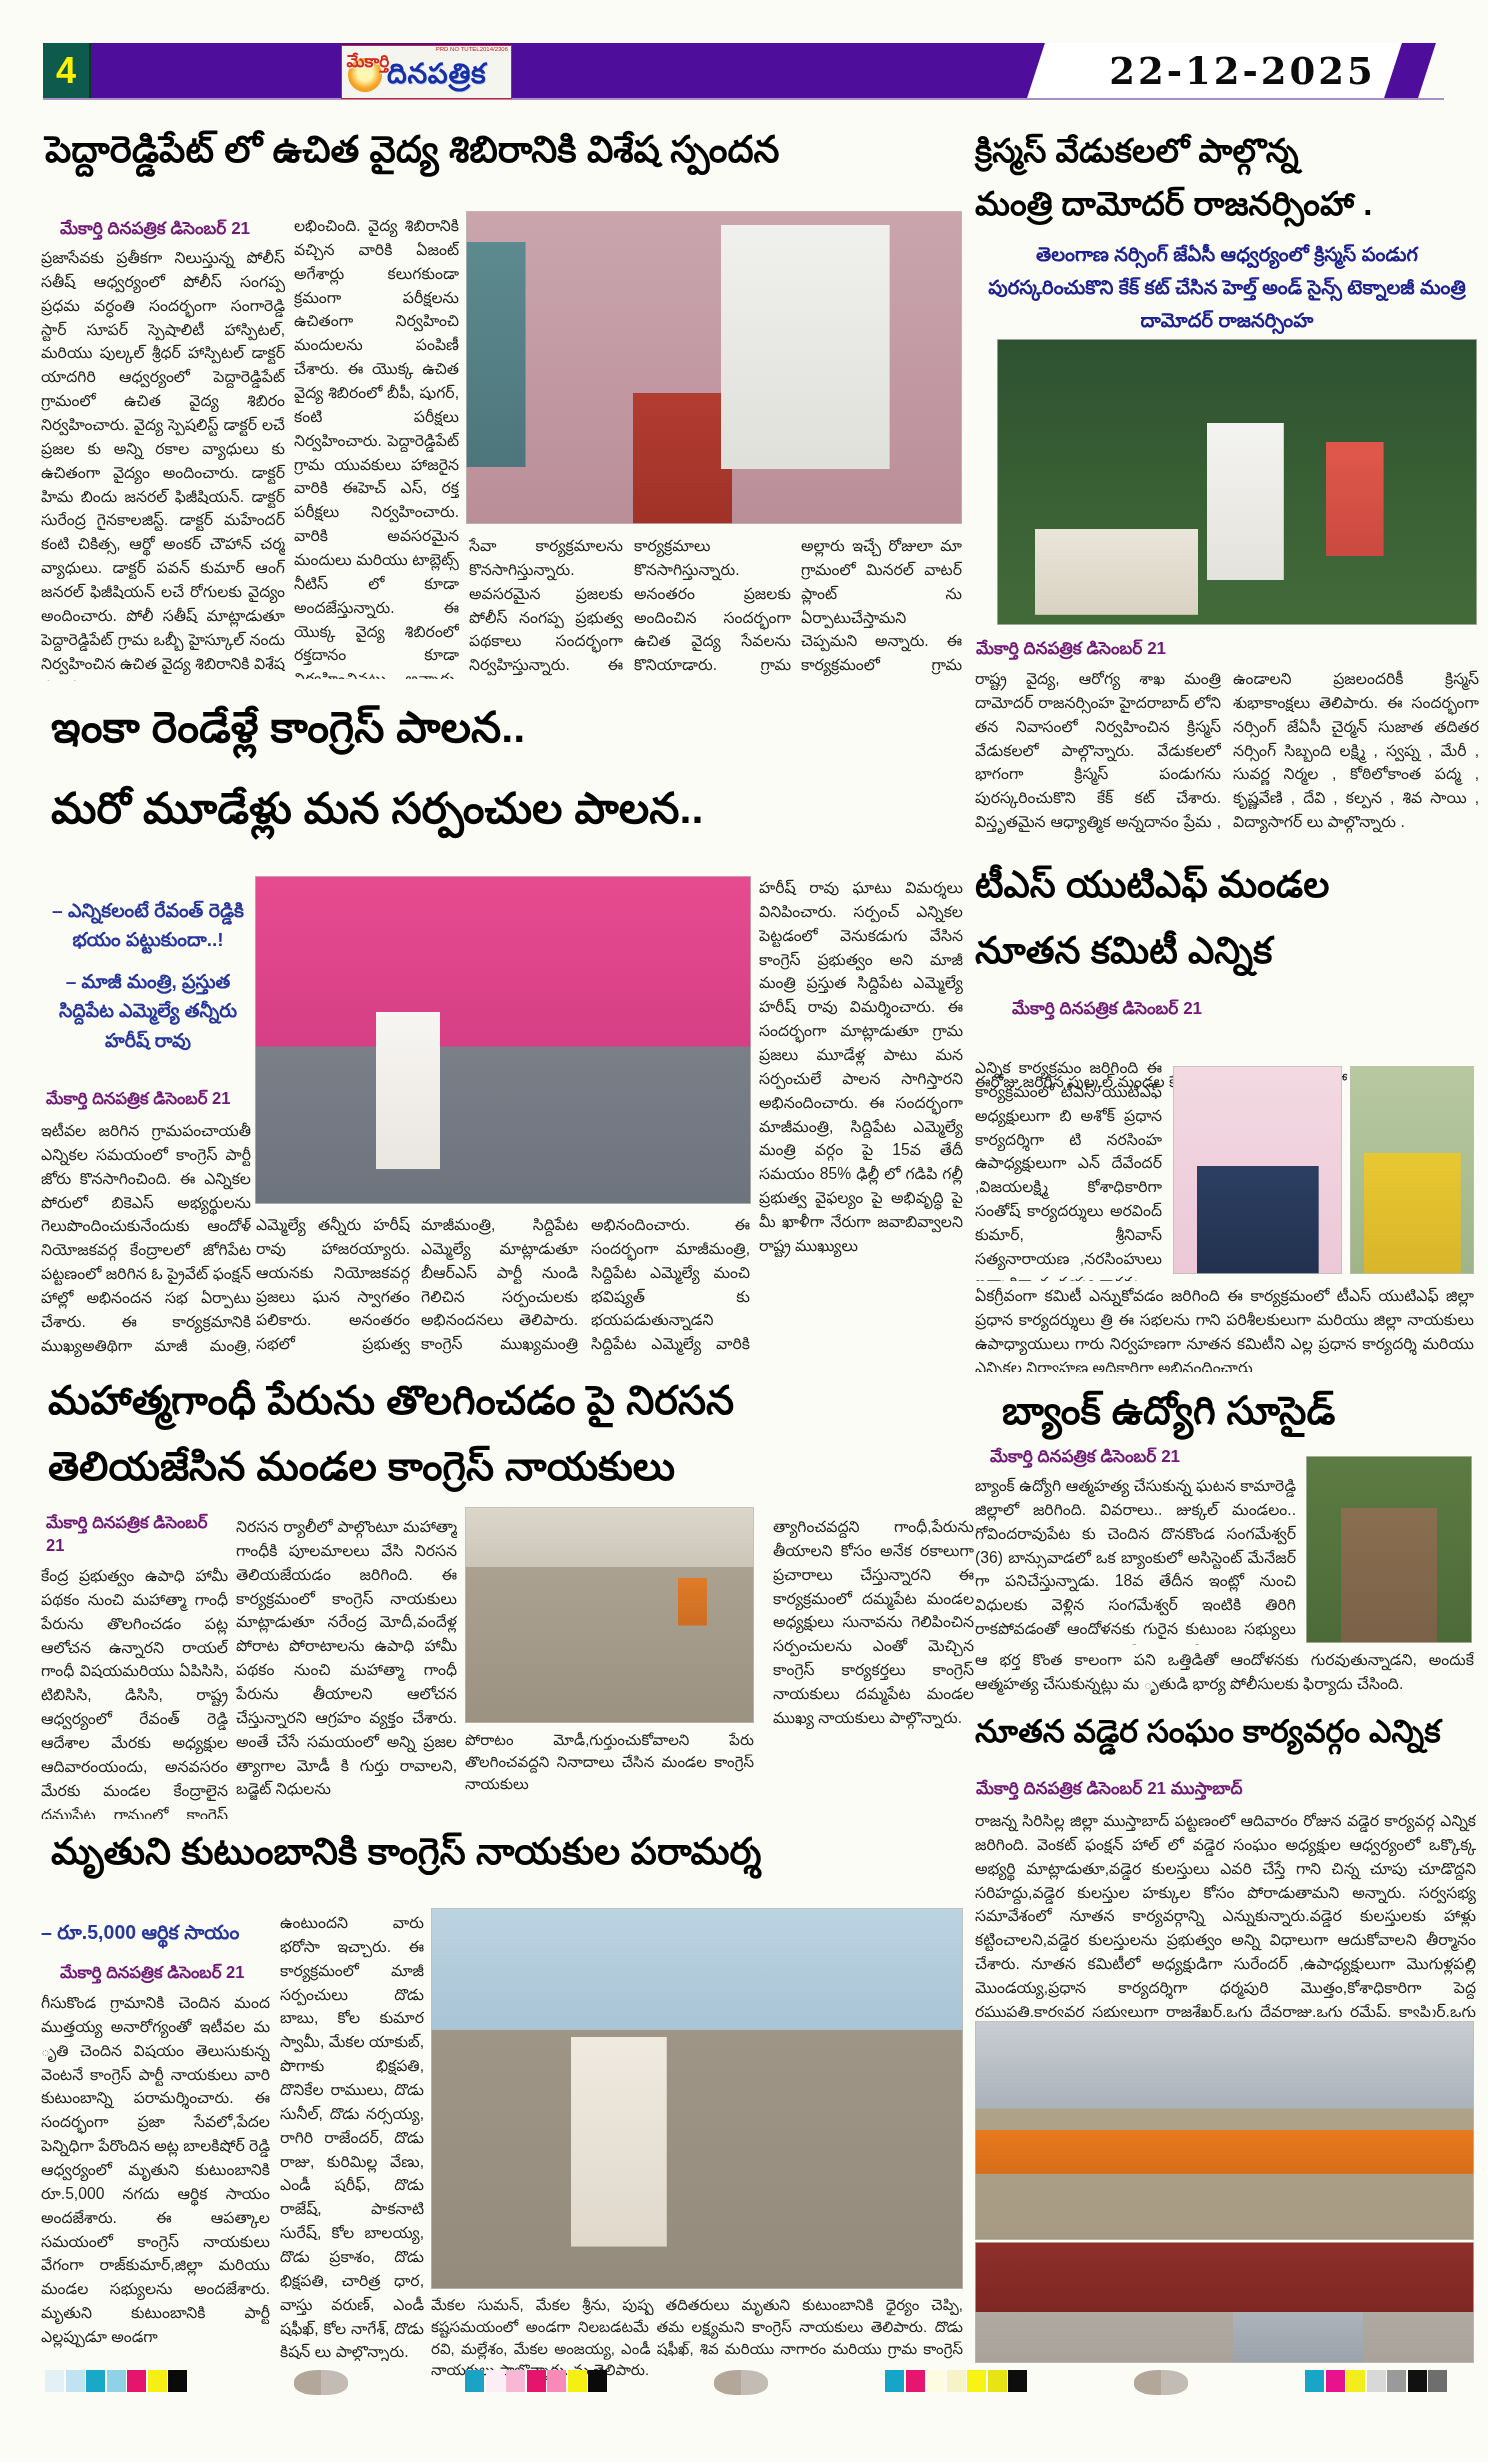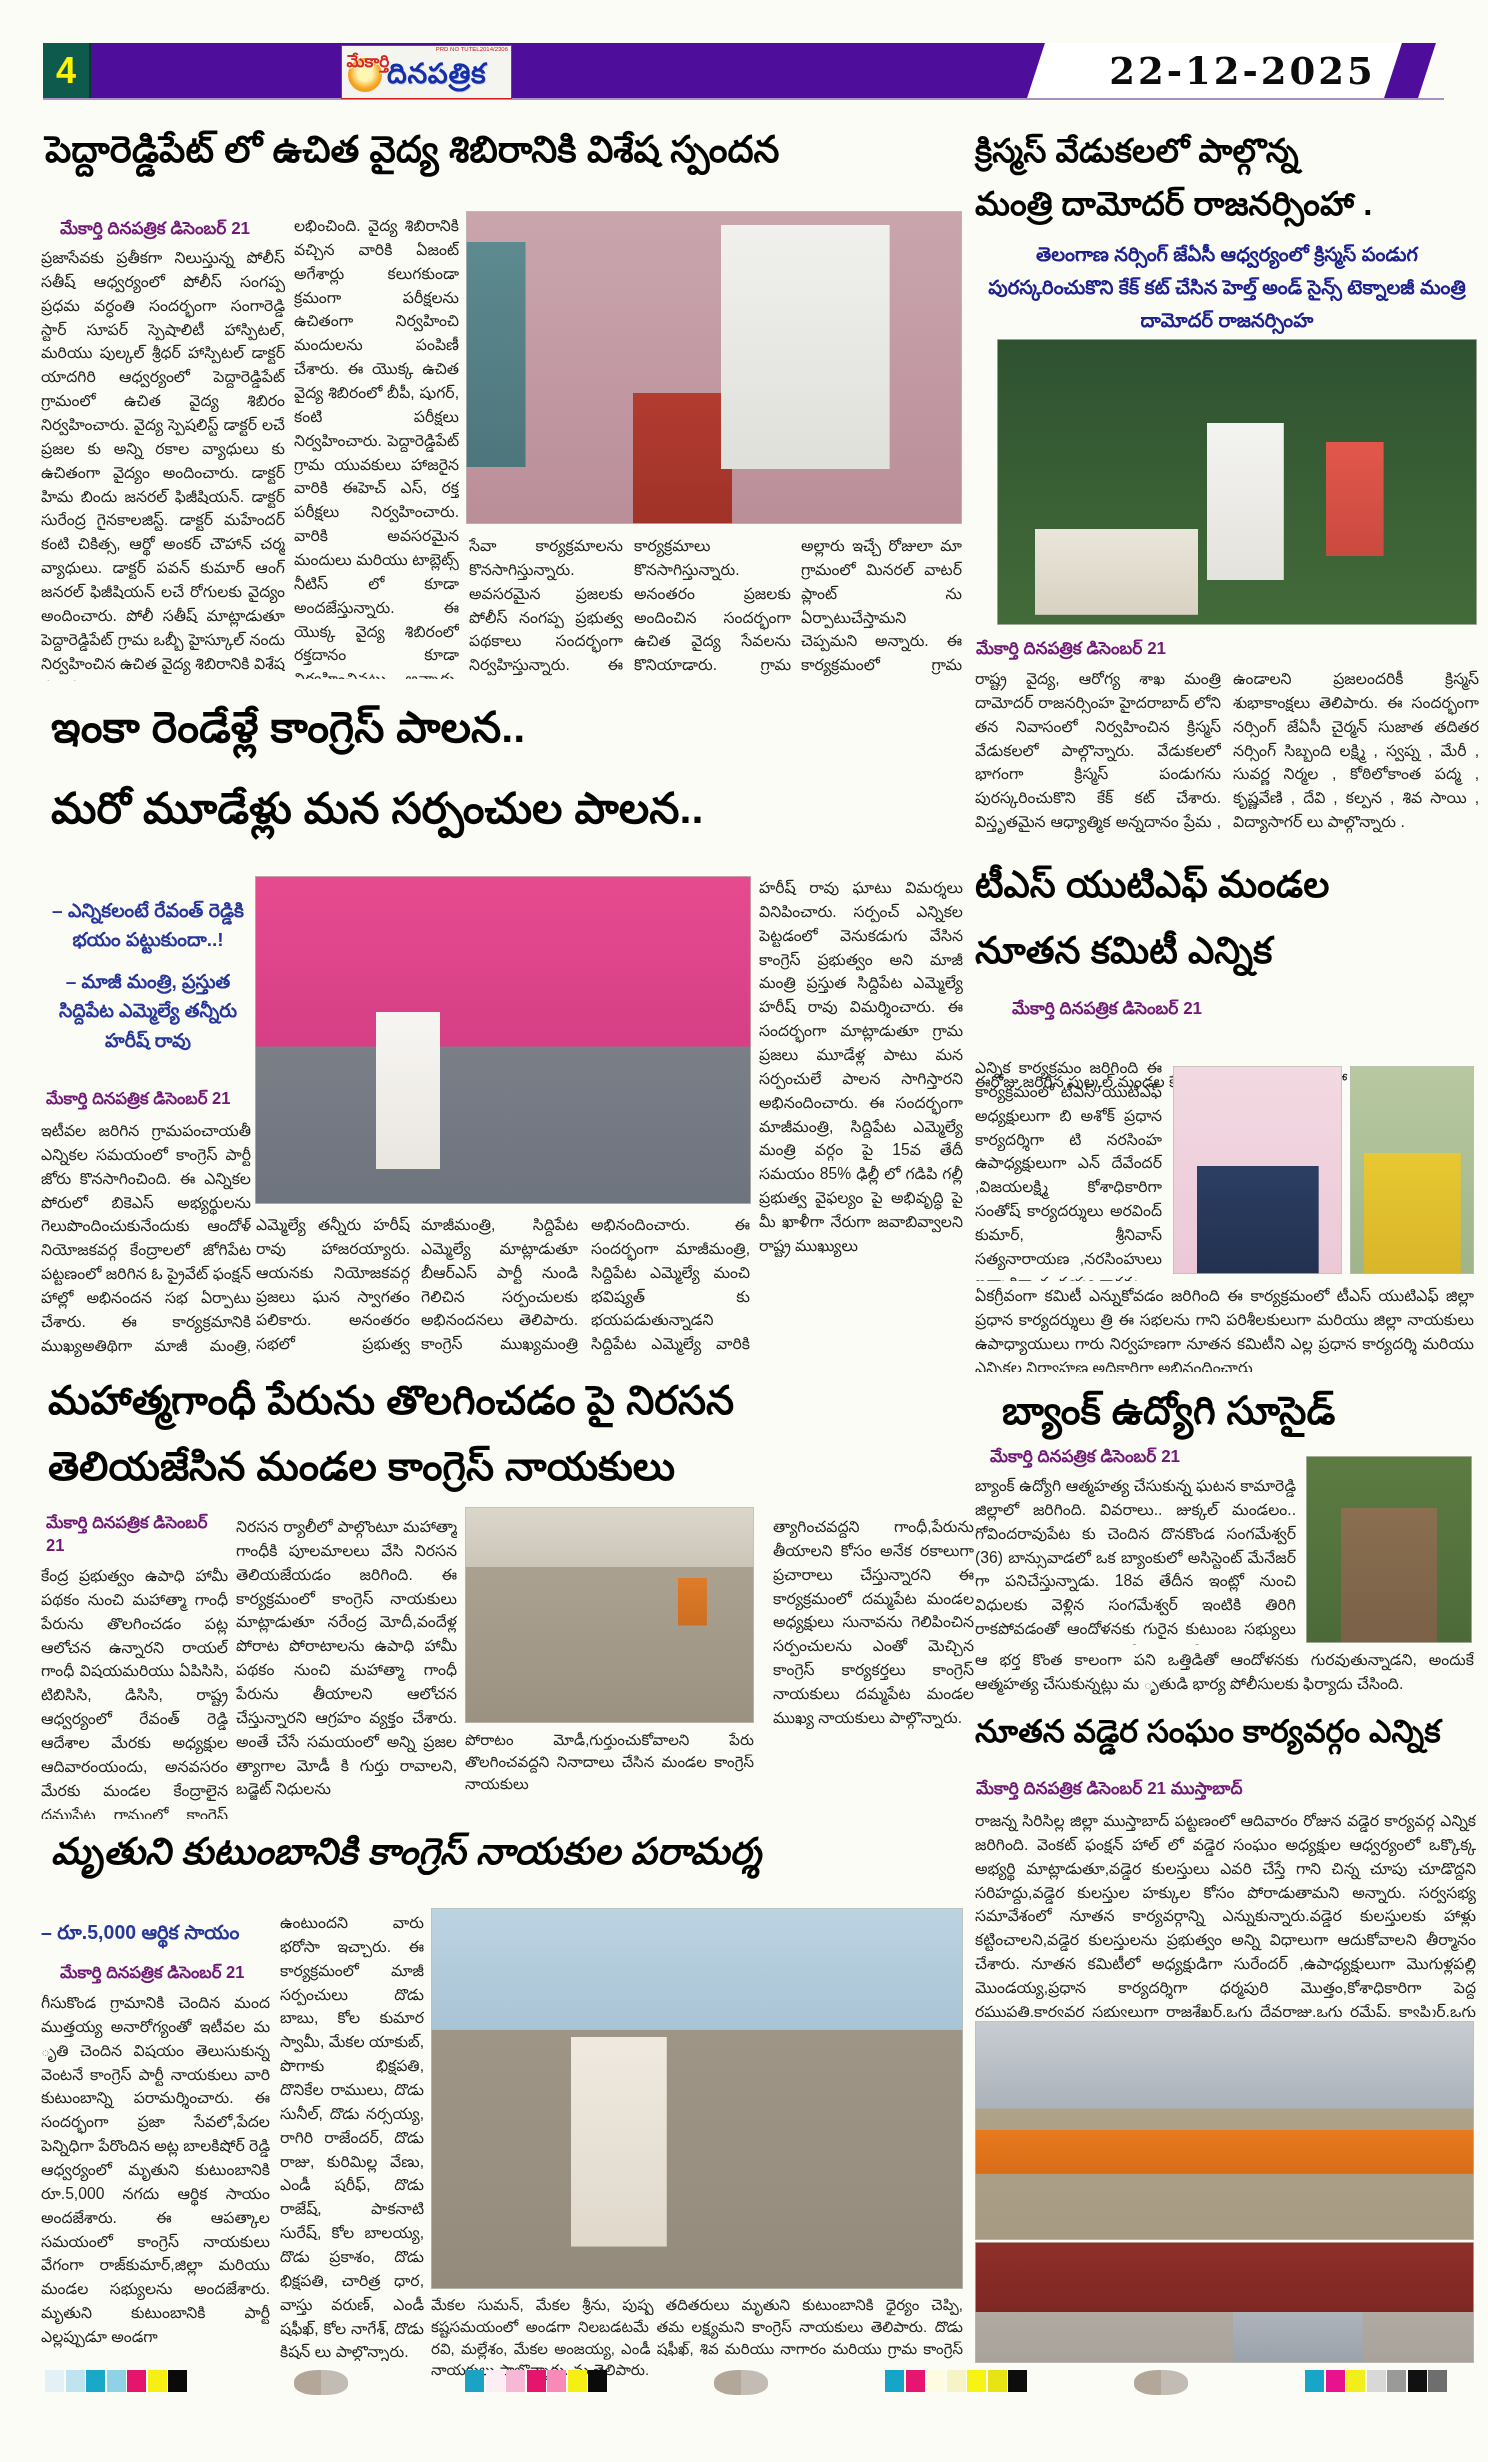--- a/index.html
+++ b/index.html
@@ -156,21 +156,21 @@
   <div class="photo ph-bank" style="left:1306px;top:1456px;width:166px;height:187px;"></div>
   <div class="abs body-text" style="left:975px;top:1474px;width:321px;height:171px;">బ్యాంక్ ఉద్యోగి ఆత్మహత్య చేసుకున్న ఘటన కామారెడ్డి జిల్లాలో జరిగింది. వివరాలు.. జుక్కల్ మండలం.. గోవిందరావుపేట కు చెందిన దొనకొండ సంగమేశ్వర్ (36) బాన్సువాడలో ఒక బ్యాంకులో అసిస్టెంట్ మేనేజర్ గా పనిచేస్తున్నాడు. 18వ తేదీన ఇంట్లో నుంచి విధులకు వెళ్లిన సంగమేశ్వర్ ఇంటికి తిరిగి రాకపోవడంతో ఆందోళనకు గురైన కుటుంబ సభ్యులు అంతటా గాలించినప్పటికీ ఆచూకీ లభించలేదు. అనంతరం</div>
   <div class="abs body-text" style="left:975px;top:1648px;width:499px;height:54px;">ఆ భర్త కొంత కాలంగా పని ఒత్తిడితో ఆందోళనకు గురవుతున్నాడని, అందుకే ఆత్మహత్య చేసుకున్నట్లు మ ృతుడి భార్య పోలీసులకు ఫిర్యాదు చేసింది.</div>
 
   <div class="abs headline" style="left:975px;top:1714px;width:504px;font-size:31.5px;text-align:left;">నూతన వడ్డెర సంఘం కార్యవర్గం ఎన్నిక</div>
   <div class="abs dateline" style="left:976px;top:1779px;width:420px;">మేకార్తి దినపత్రిక డిసెంబర్ 21 ముస్తాబాద్</div>
   <div class="abs body-text" style="left:975px;top:1809px;width:501px;height:208px;">రాజన్న సిరిసిల్ల జిల్లా ముస్తాబాద్ పట్టణంలో ఆదివారం రోజున వడ్డెర కార్యవర్గ ఎన్నిక జరిగింది. వెంకట్ ఫంక్షన్ హాల్ లో వడ్డెర సంఘం అధ్యక్షుల ఆధ్వర్యంలో ఒక్కొక్క అభ్యర్థి మాట్లాడుతూ,వడ్డెర కులస్తులు ఎవరి చేస్తే గాని చిన్న చూపు చూడొద్దని సరిహద్దు,వడ్డెర కులస్తుల హక్కుల కోసం పోరాడుతామని అన్నారు. సర్వసభ్య సమావేశంలో నూతన కార్యవర్గాన్ని ఎన్నుకున్నారు.వడ్డెర కులస్తులకు హాళ్లు కట్టించాలని,వడ్డెర కులస్తులను ప్రభుత్వం అన్ని విధాలుగా ఆదుకోవాలని తీర్మానం చేశారు. నూతన కమిటీలో అధ్యక్షుడిగా సురేందర్ ,ఉపాధ్యక్షులుగా మొగుళ్లపల్లి మొండయ్య,ప్రధాన కార్యదర్శిగా ధర్మపురి మొత్తం,కోశాధికారిగా పెద్ద రఘుపతి,కార్యవర్గ సభ్యులుగా రాజశేఖర్,ఒగ్గు దేవరాజు,ఒగ్గు రమేష్, క్యాష్మిర్,ఒగ్గు తిరుపతి,ఒగ్గు క్షమాపతి లు ఎన్నికయ్యారు.</div>
   <div class="photo ph-vaddera1" style="left:975px;top:2021px;width:499px;height:219px;"></div>
   <div class="photo ph-vaddera2" style="left:975px;top:2242px;width:499px;height:121px;"></div>
 
-  <div class="abs headline" style="left:51px;top:1831px;width:900px;font-size:37px;font-style:italic;">మృతుని కుటుంబానికి కాంగ్రెస్ నాయకుల పరామర్శ</div>
+  <div class="abs headline" style="left:51px;top:1831px;width:900px;font-size:37px;">మృతుని కుటుంబానికి కాంగ్రెస్ నాయకుల పరామర్శ</div>
   <div class="abs bullet-blue" style="left:41px;top:1917px;width:225px;font-size:19.5px;text-align:left;">– రూ.5,000 ఆర్థిక సాయం</div>
   <div class="abs dateline" style="left:60px;top:1963px;width:217px;font-size:16.5px;">మేకార్తి దినపత్రిక డిసెంబర్ 21</div>
   <div class="abs body-text" style="left:41px;top:1991px;width:229px;height:371px;">గీసుకొండ గ్రామానికి చెందిన మంద ముత్తయ్య అనారోగ్యంతో ఇటీవల మ ృతి చెందిన విషయం తెలుసుకున్న వెంటనే కాంగ్రెస్ పార్టీ నాయకులు వారి కుటుంబాన్ని పరామర్శించారు. ఈ సందర్భంగా ప్రజా సేవలో,పేదల పెన్నిధిగా పేరొందిన అట్ల బాలకిషోర్ రెడ్డి ఆధ్వర్యంలో మృతుని కుటుంబానికి రూ.5,000 నగదు ఆర్థిక సాయం అందజేశారు. ఈ ఆపత్కాల సమయంలో కాంగ్రెస్ నాయకులు వేగంగా రాజ్‌కుమార్,జిల్లా మరియు మండల సభ్యులను అందజేశారు. మృతుని కుటుంబానికి పార్టీ ఎల్లప్పుడూ అండగా</div>
   <div class="abs body-text" style="left:280px;top:1911px;width:144px;height:450px;">ఉంటుందని వారు భరోసా ఇచ్చారు. ఈ కార్యక్రమంలో మాజీ సర్పంచులు దొడు బాబు, కోల కుమార స్వామీ, మేకల యాకుబ్, పొగాకు భిక్షపతి, దొనికేల రాములు, దొడు సునీల్, దొడు నర్సయ్య, రాగిరి రాజేందర్, దొడు రాజు, కురిమిల్ల వేణు, ఎండీ షరీఫ్, దొడు రాజేష్, పాకనాటి సురేష్, కోల బాలయ్య, దొడు ప్రకాశం, దొడు భిక్షపతి, చారిత్ర ధార, వాస్తు వరుణ్, ఎండీ షఫీఖ్, కోల నాగేశ్, దొడు కిషన్ లు పాల్గొన్నారు.</div>
   <div class="photo ph-memorial" style="left:431px;top:1908px;width:532px;height:381px;"></div>
   <div class="abs caption" style="left:431px;top:2294px;width:532px;height:69px;">మేకల సుమన్, మేకల శ్రీను, పుష్ప తదితరులు మృతుని కుటుంబానికి ధైర్యం చెప్పి, కష్టసమయంలో అండగా నిలబడటమే తమ లక్ష్యమని కాంగ్రెస్ నాయకులు తెలిపారు. దొడు రవి, మల్లేశం, మేకల అంజయ్య, ఎండీ షఫీఖ్, శివ మరియు నాగారం మరియు గ్రామ కాంగ్రెస్ నాయకులు పాల్గొన్నారు. మ తెలిపారు.</div>
 
   <div id="color-strip" class="abs">
       <div class="swatch-group" style="left: 45px;">
         <span class="swatch" style="background: rgb(227, 241, 247);"></span>

